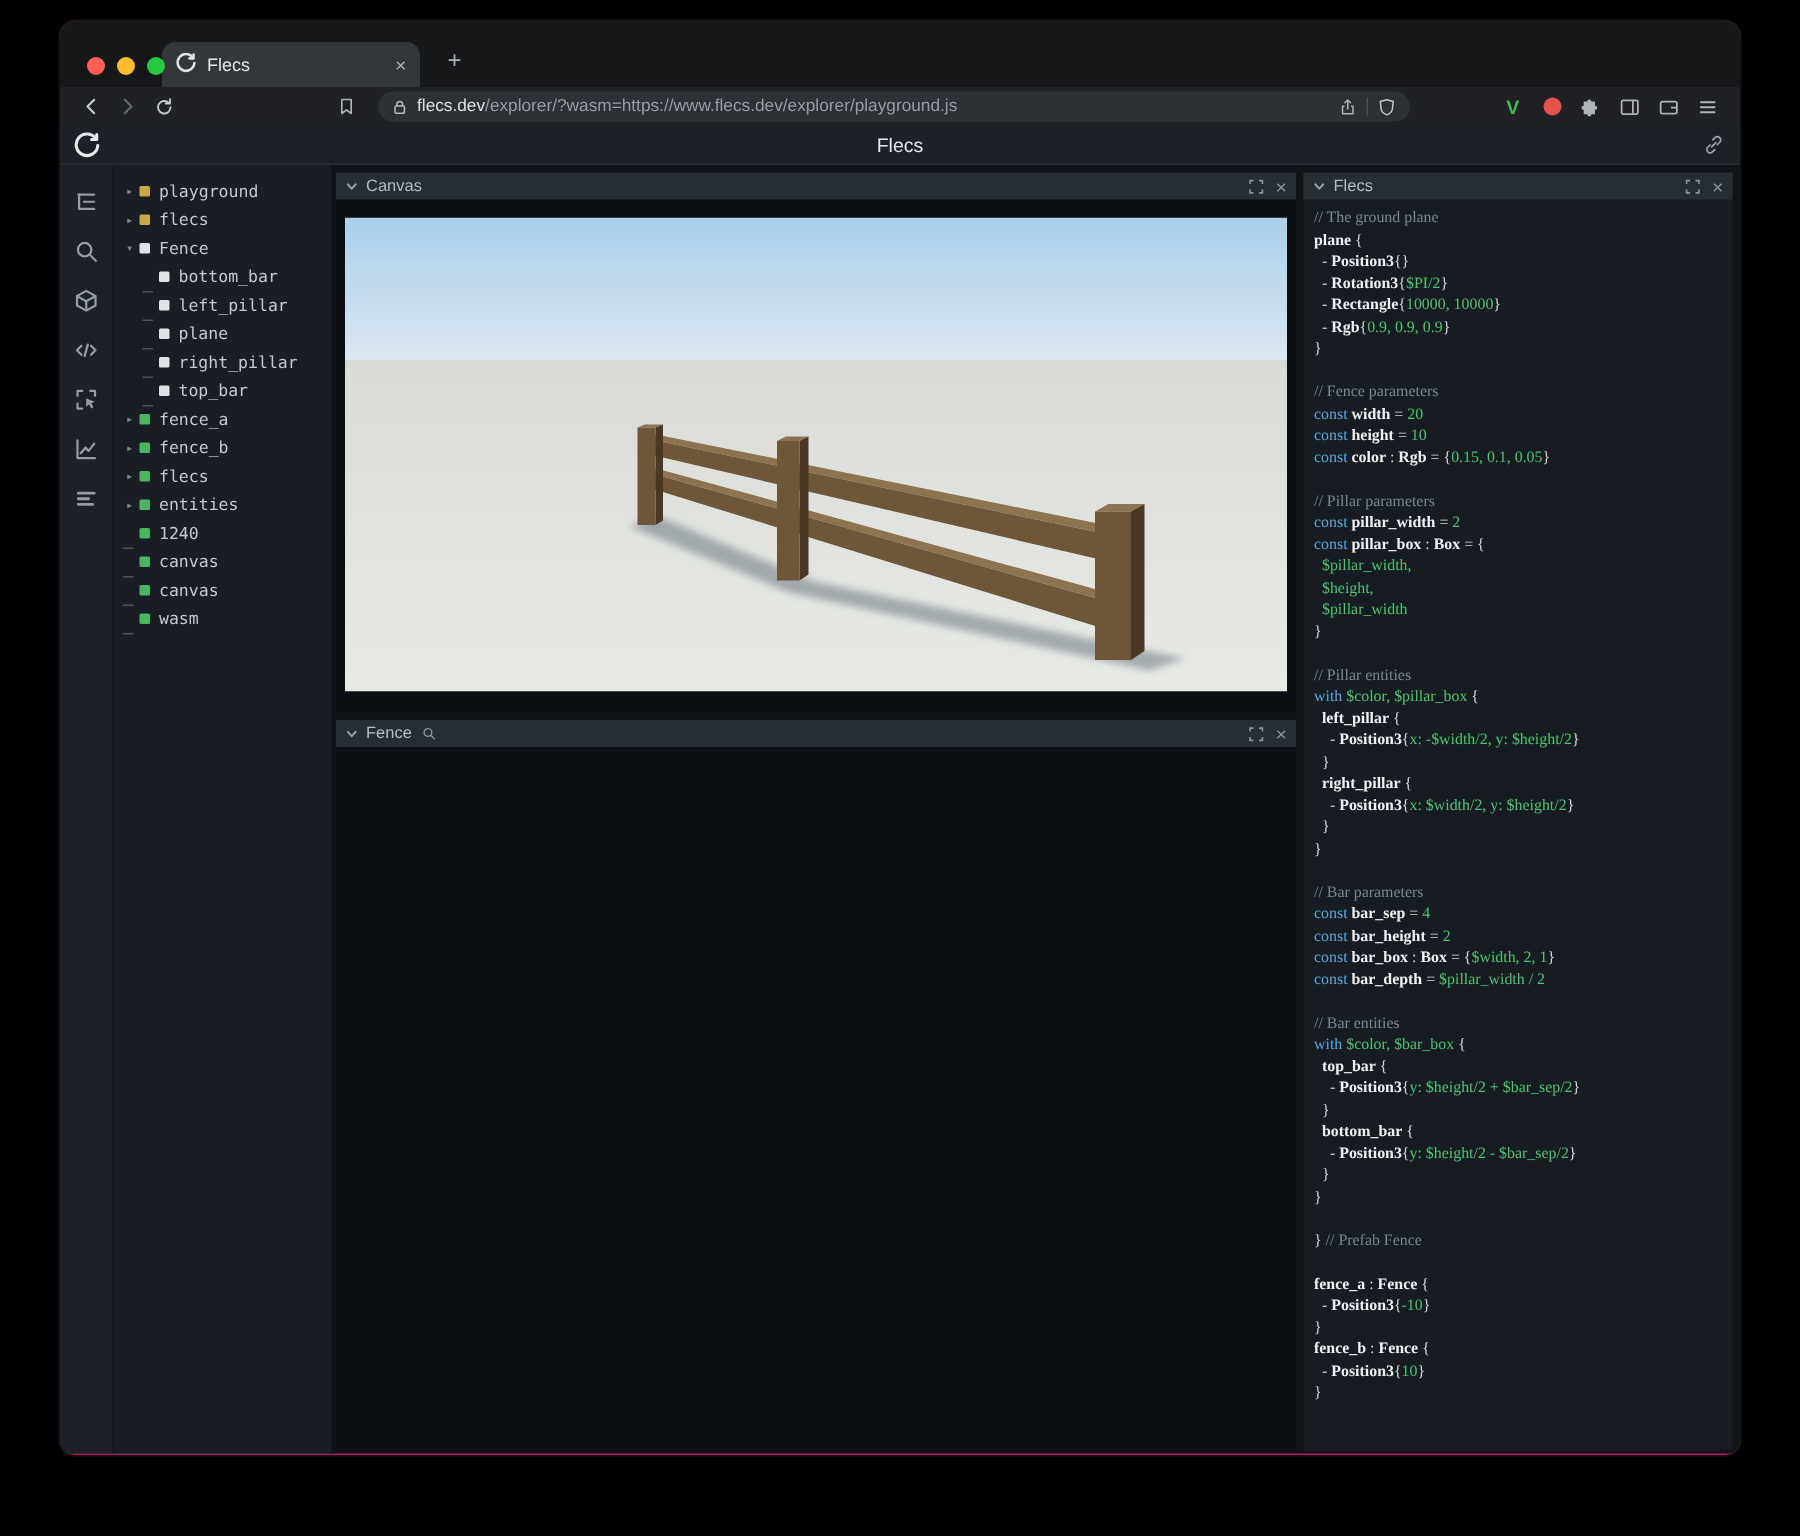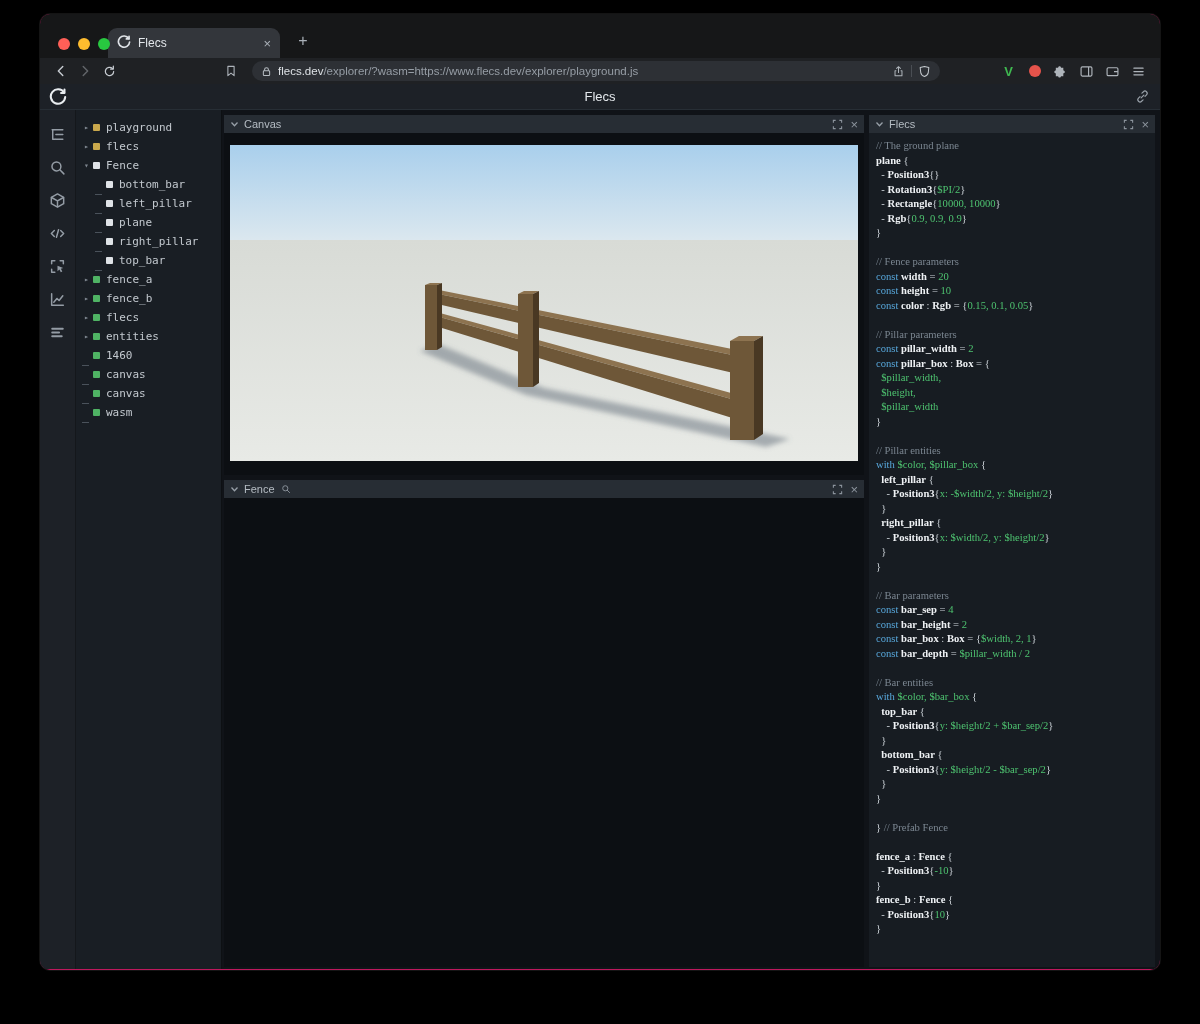--- a/index.html
+++ b/index.html
@@ -288,21 +288,21 @@
           <span class="tree-label">flecs</span>
         </div>
         <div class="tree-row" style="padding-left: 4px;">
           <span class="tree-arrow">▸</span>
           <span class="tree-square" style="background: rgb(79, 179, 100);"></span>
           <span class="tree-label">entities</span>
         </div>
         <div class="tree-row" style="padding-left: 4px;">
           <span class="tree-arrow dash"></span>
           <span class="tree-square" style="background: rgb(79, 179, 100);"></span>
-          <span class="tree-label">1460</span>
+          <span class="tree-label">1240</span>
         </div>
         <div class="tree-row" style="padding-left: 4px;">
           <span class="tree-arrow dash"></span>
           <span class="tree-square" style="background: rgb(79, 179, 100);"></span>
           <span class="tree-label">canvas</span>
         </div>
         <div class="tree-row" style="padding-left: 4px;">
           <span class="tree-arrow dash"></span>
           <span class="tree-square" style="background: rgb(79, 179, 100);"></span>
           <span class="tree-label">canvas</span>

